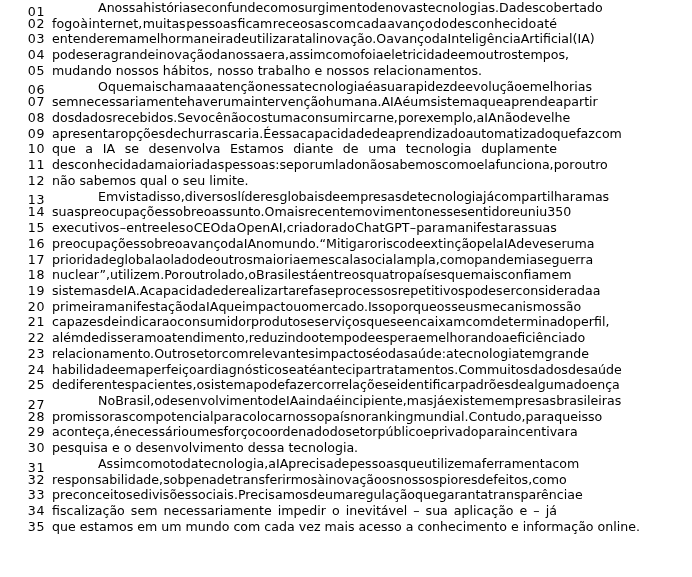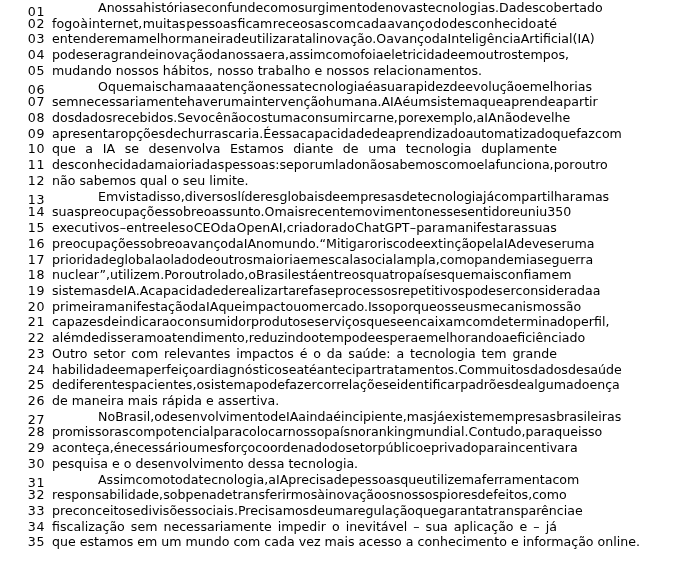--- a/index.html
+++ b/index.html
@@ -481,20 +481,21 @@
           <span class="w">e</span>
           <span class="w">melhorando</span>
           <span class="w">a</span>
           <span class="w">eficiência</span>
           <span class="w">do</span>
         </span>
       </div>
       <div class="line-row">
         <span class="line-number">23</span>
         <span class="line-text justify">
+          <span class="w">relacionamento.</span>
           <span class="w">Outro</span>
           <span class="w">setor</span>
           <span class="w">com</span>
           <span class="w">relevantes</span>
           <span class="w">impactos</span>
           <span class="w">é</span>
           <span class="w">o</span>
           <span class="w">da</span>
           <span class="w">saúde:</span>
           <span class="w">a</span>
@@ -532,24 +533,20 @@
           <span class="w">pode</span>
           <span class="w">fazer</span>
           <span class="w">correlações</span>
           <span class="w">e</span>
           <span class="w">identificar</span>
           <span class="w">padrões</span>
           <span class="w">de</span>
           <span class="w">alguma</span>
           <span class="w">doença</span>
         </span>
-      </div>
-      <div class="line-row">
-        <span class="line-number">26</span>
-        <span class="line-text flush">de maneira mais rápida e assertiva.</span>
       </div>
       <div class="line-row">
         <span class="line-number">27</span>
         <span class="line-text justify">
           <span class="indent-gap"></span>
           <span class="w">No</span>
           <span class="w">Brasil,</span>
           <span class="w">o</span>
           <span class="w">desenvolvimento</span>
           <span class="w">de</span>

